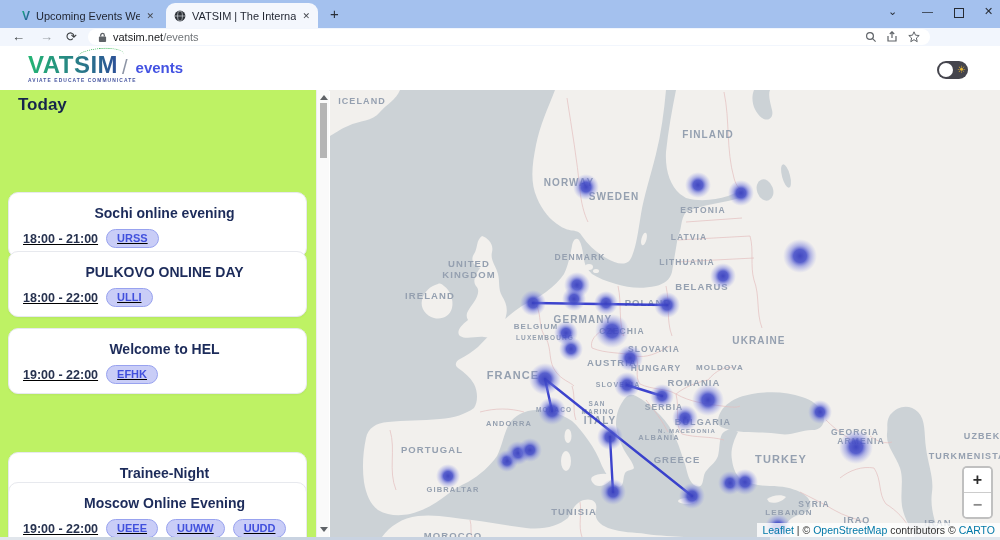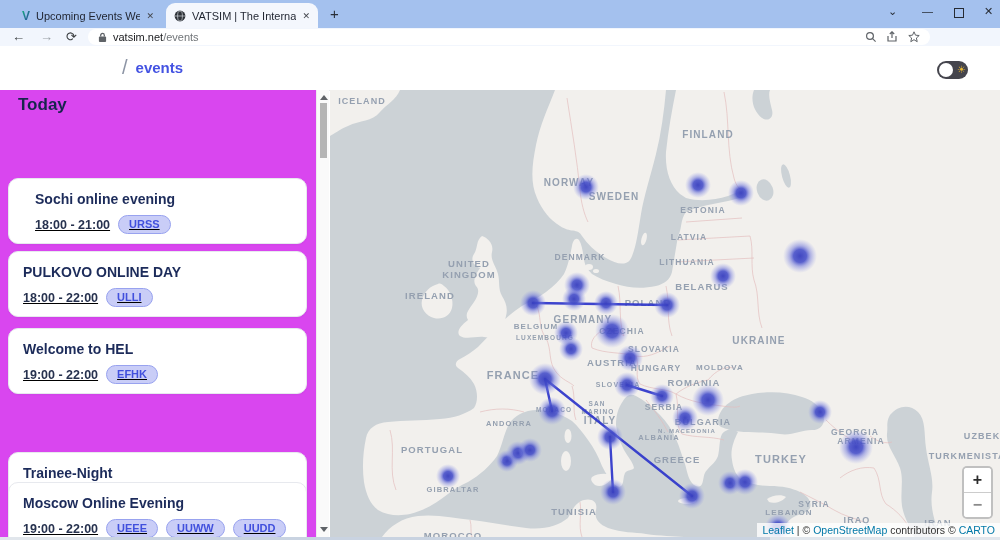--- a/index.html
+++ b/index.html
@@ -46,21 +46,21 @@
   .crumb{position:absolute;left:122px;top:8px;display:flex;align-items:center;gap:8px;height:26px;}
   .crumb .slash{font-size:20px;color:#8d95a5;font-weight:400;}
   .crumb .section{font-size:15px;font-weight:700;color:#4453e2;}
   .toggle{position:absolute;right:32px;top:15px;width:31px;height:18px;border-radius:9px;
           background:#45454d;display:flex;align-items:center;justify-content:space-between;
           padding:0 2px;box-sizing:border-box;cursor:pointer;}
   .knob{width:14px;height:14px;border-radius:50%;background:#fff;}
   .sun{font-size:10px;color:#e9b832;line-height:1;}
 
   
-  .sidebar{position:absolute;left:0;top:90px;width:316px;height:450px;background:#d946ef;}
+  .sidebar{position:absolute;left:0;top:90px;width:316px;height:450px;background:#bef264;text-align:center;}
   .today{position:absolute;left:18px;top:5px;font-size:17px;font-weight:800;color:#16254c;margin:0;}
   .cards{position:absolute;left:0;top:42px;width:316px;}
   .card{position:absolute;left:8px;width:299px;height:66px;background:#fff;border:1px solid #e7e9ee;
         border-radius:10px;box-shadow:0 1px 2px rgba(20,30,60,.05);box-sizing:border-box;cursor:pointer;}
   .card-title{margin:12px 0 0 14px;font-size:14px;font-weight:700;color:#1c2b5a;}
   .card-row{margin:8px 0 0 14px;display:flex;align-items:center;gap:8px;text-decoration:underline;}
   .time{font-size:12.5px;font-weight:700;color:#27324f;}
   .badge{font-size:11px;font-weight:700;color:#4150dd;background:#c9cdf7;border:1px solid #98a2ef;
          padding:2px 10px;border-radius:10px;line-height:1.2;}
 
@@ -146,34 +146,39 @@
     <svg width="13" height="12" viewBox="0 0 13 12">
       <rect x=".6" y=".6" width="11.8" height="10.8" rx="2" fill="none" stroke="#3c4043" stroke-width="1.1"></rect>
       <rect x="8" y=".6" width="4.4" height="10.8" fill="#3c4043"></rect>
     </svg>
     <span class="avatar"></span>
     <span class="kebab">⋮</span>
   </div>
 </div>
 
 <div class="pagehead">
+  <div class="logo">
+    <div class="word">VATSIM</div>
+    <span class="orbit"></span>
+    <div class="tag">AVIATE  EDUCATE  COMMUNICATE</div>
+  </div>
   <div class="crumb">
     <span class="slash">/</span>
     <span class="section">events</span>
   </div>
   <div class="toggle">
     <span class="knob"></span>
     <span class="sun">☀</span>
   </div>
 </div>
 
 <div class="sidebar">
   <h2 class="today">Today</h2>
   <div class="cards">
-      <div class="card" style="top: 46px; padding-left: 12px;">
+      <div class="card" style="top: 60px;">
         <div class="card-title">Sochi online evening</div>
         <div class="card-row">
           <span class="time">18:00 - 21:00</span>
           <span class="badge">URSS</span>
         </div>
       </div>
       <div class="card" style="top: 119px;">
         <div class="card-title">PULKOVO ONLINE DAY</div>
         <div class="card-row">
           <span class="time">18:00 - 22:00</span>

